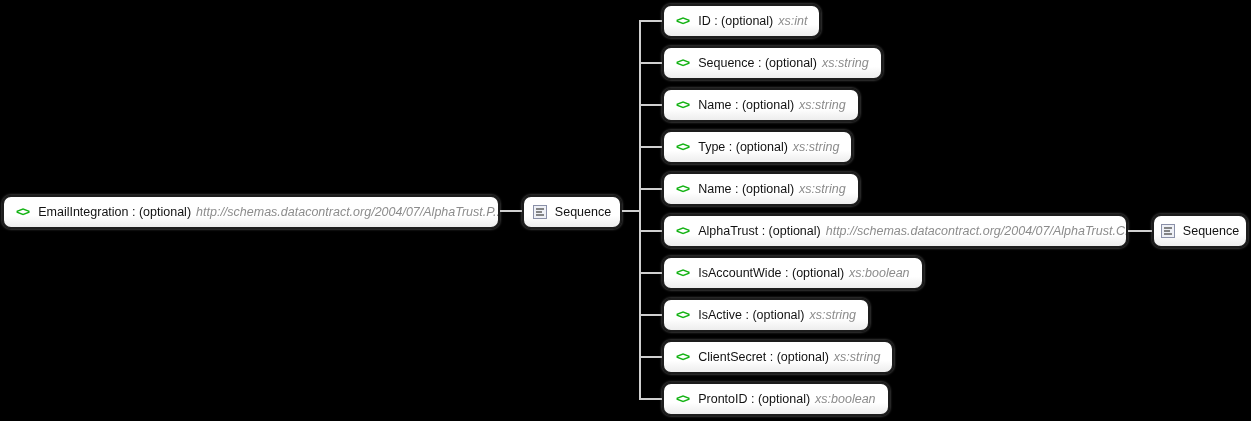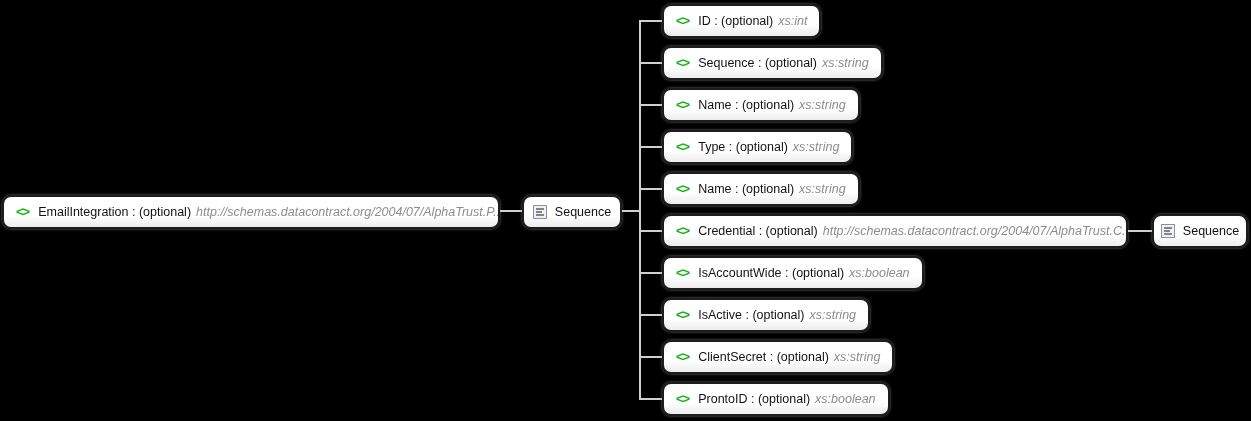--- a/index.html
+++ b/index.html
@@ -139,21 +139,21 @@
       <span class="name">Name</span>
           <span class="sep"> : </span>
           <span class="modifier">(optional)</span>
       <span class="type">xs:string</span>
     </span>
   </div>
 
   <div class="node child-node fixedw" style="left: 662px; top: 214px; width: 466px;">
     <span class="elem-icon">&lt;&gt;</span>
     <span class="txt">
-      <span class="name">Credential</span>
+      <span class="name">AlphaTrust</span>
           <span class="sep"> : </span>
           <span class="modifier">(optional)</span>
       <span class="type">http://schemas.datacontract.org/2004/07/AlphaTrust.C...</span>
     </span>
   </div>
 
   <div class="node child-node" style="left: 662px; top: 256px;">
     <span class="elem-icon">&lt;&gt;</span>
     <span class="txt">
       <span class="name">IsAccountWide</span>

